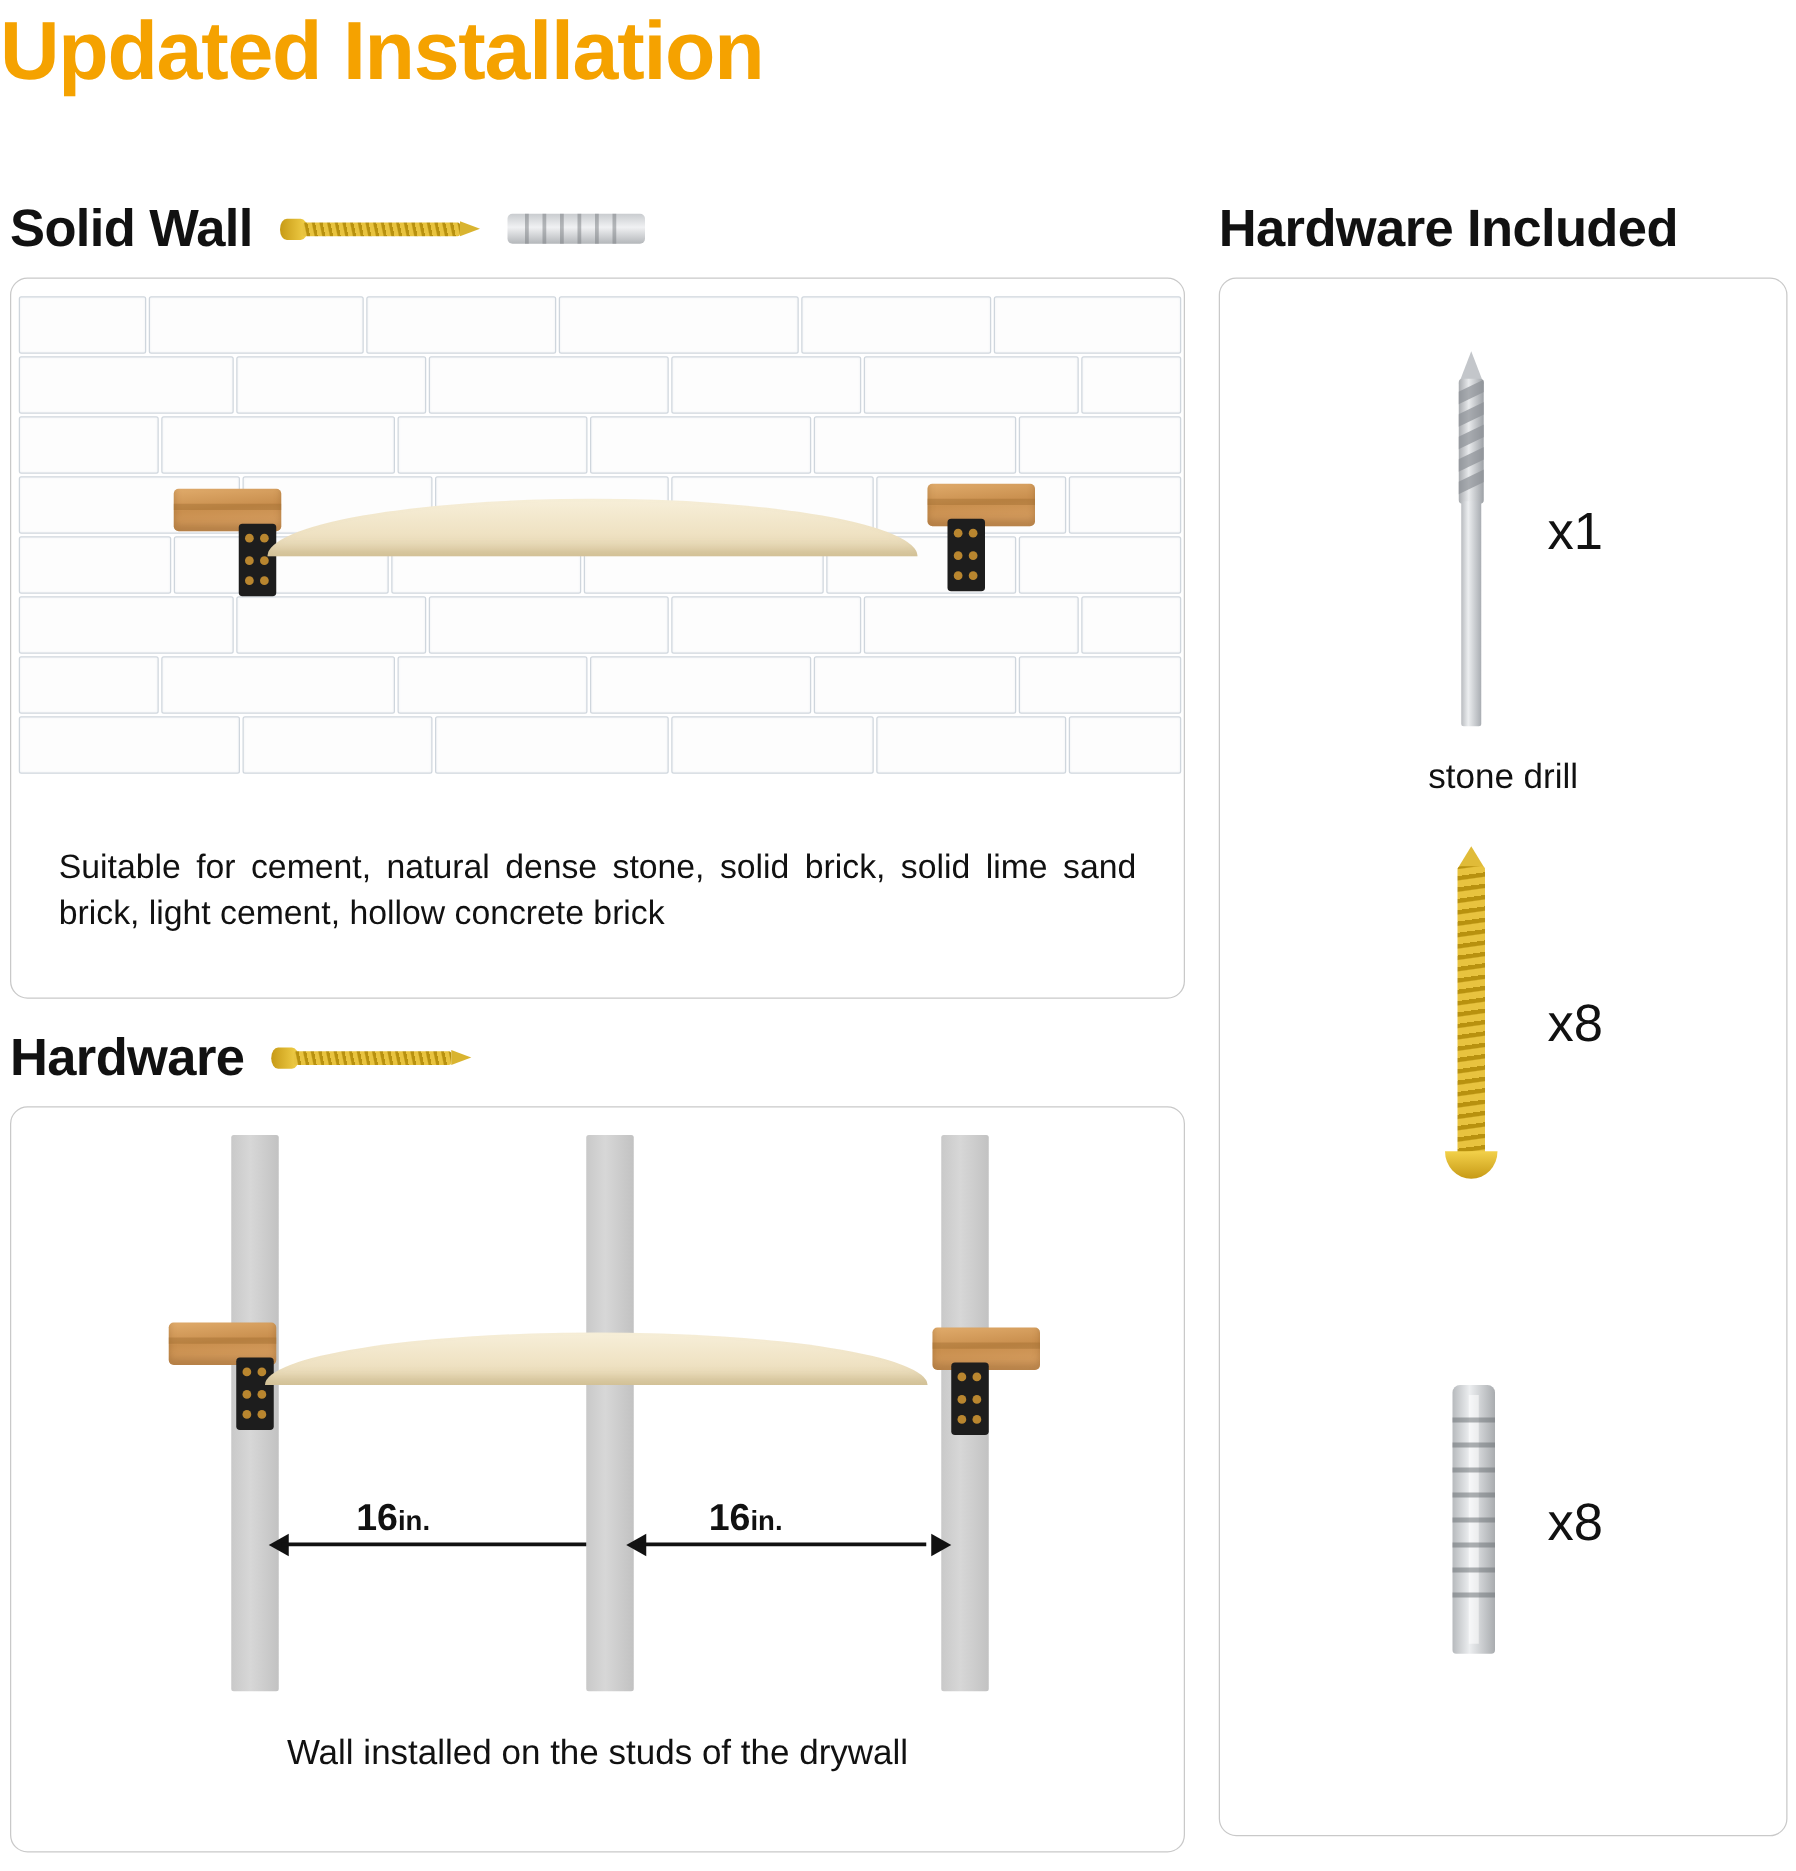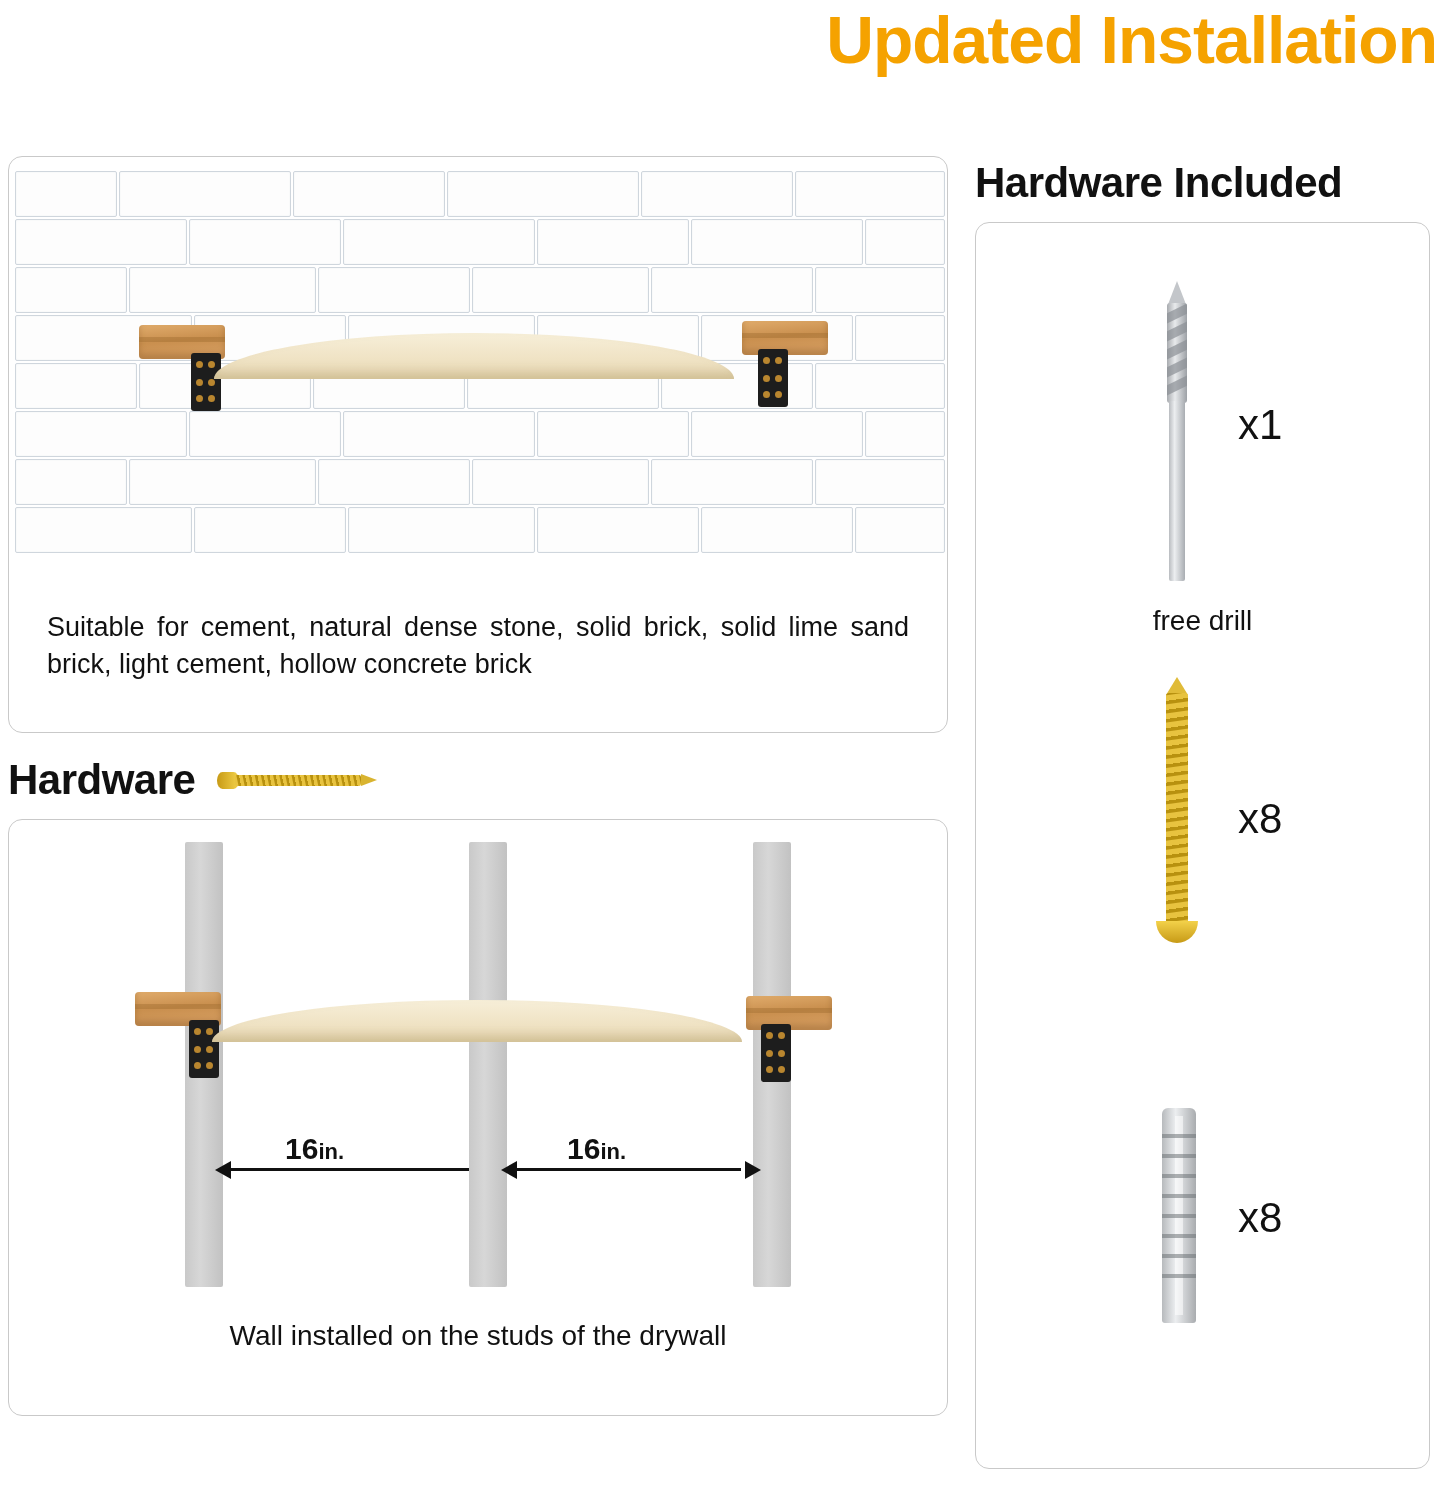--- a/index.html
+++ b/index.html
@@ -11,21 +11,21 @@
     width: 1437px;
     height: 1497px;
     font-family: "Liberation Sans", sans-serif;
     color: #111111;
     position: relative;
     overflow: hidden;
   }
 
   
   .title {
-    text-align: right;
+    text-align: left;
     font-size: 66px;
     font-weight: bold;
     color: #F5A200;
     letter-spacing: -1px;
     line-height: 1.05;
     margin: 6px 0 12px 0;
     padding: 0;
   }
 
   
@@ -347,20 +347,36 @@
 </style>
 </head>
 <body>
 
 <h1 class="title">Updated Installation</h1>
 
 <div class="cols">
 
   <div class="left-col">
 
+    <div class="section-head">
+      <h2>Solid Wall</h2>
+      <span class="mini-screw">
+        <span class="ms-head"></span>
+          <span class="ms-shaft"></span>
+          <span class="ms-point"></span>
+      </span>
+      <span class="mini-anchor">
+        <u style="left:14px"></u>
+          <u style="left:28px"></u>
+          <u style="left:42px"></u>
+        <u style="left:56px"></u>
+          <u style="left:70px"></u>
+          <u style="left:84px"></u>
+      </span>
+    </div>
 
     <div class="panel" id="solid-panel">
       <div class="brickwall">
 
         <div class="brick" style="left:6px;top:14px;width:100px;height:44px;"></div>
         <div class="brick" style="left:110px;top:14px;width:170px;height:44px;"></div>
         <div class="brick" style="left:284px;top:14px;width:150px;height:44px;"></div>
         <div class="brick" style="left:438px;top:14px;width:190px;height:44px;"></div>
         <div class="brick" style="left:632px;top:14px;width:150px;height:44px;"></div>
         <div class="brick" style="left:786px;top:14px;width:148px;height:44px;"></div>
@@ -511,21 +527,21 @@
           <div class="flute">
             <span style="top:6px"></span>
               <span style="top:24px"></span>
             <span style="top:42px"></span>
               <span style="top:60px"></span>
             <span style="top:78px"></span>
           </div>
           <div class="shank"></div>
         </div>
         <div class="hw-qty" style="left:262px;top:178px;">x1</div>
-        <div class="hw-label" style="top:382px;">free drill</div>
+        <div class="hw-label" style="top:382px;">stone drill</div>
       </div>
 
       <div class="hw-item" style="top:460px;height:330px;">
         <div class="screw-v" style="top:10px;">
           <div class="point"></div>
           <div class="shaft"></div>
           <div class="head"></div>
         </div>
         <div class="hw-qty" style="left:262px;top:112px;">x8</div>
       </div>

